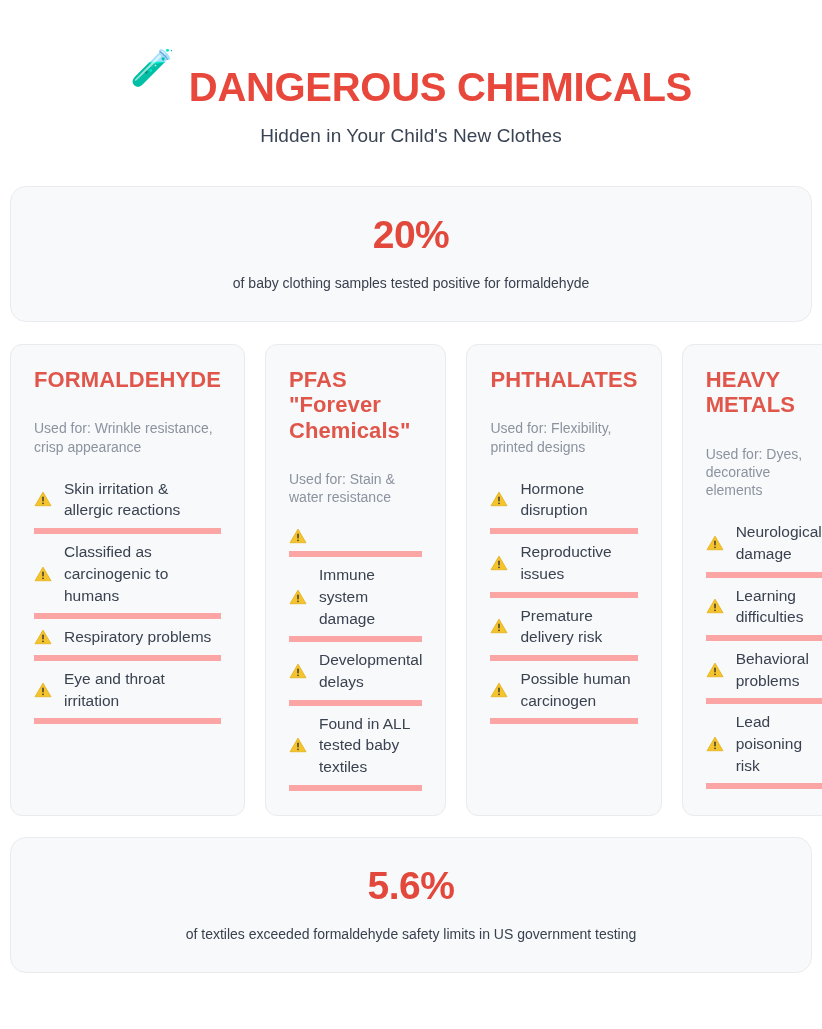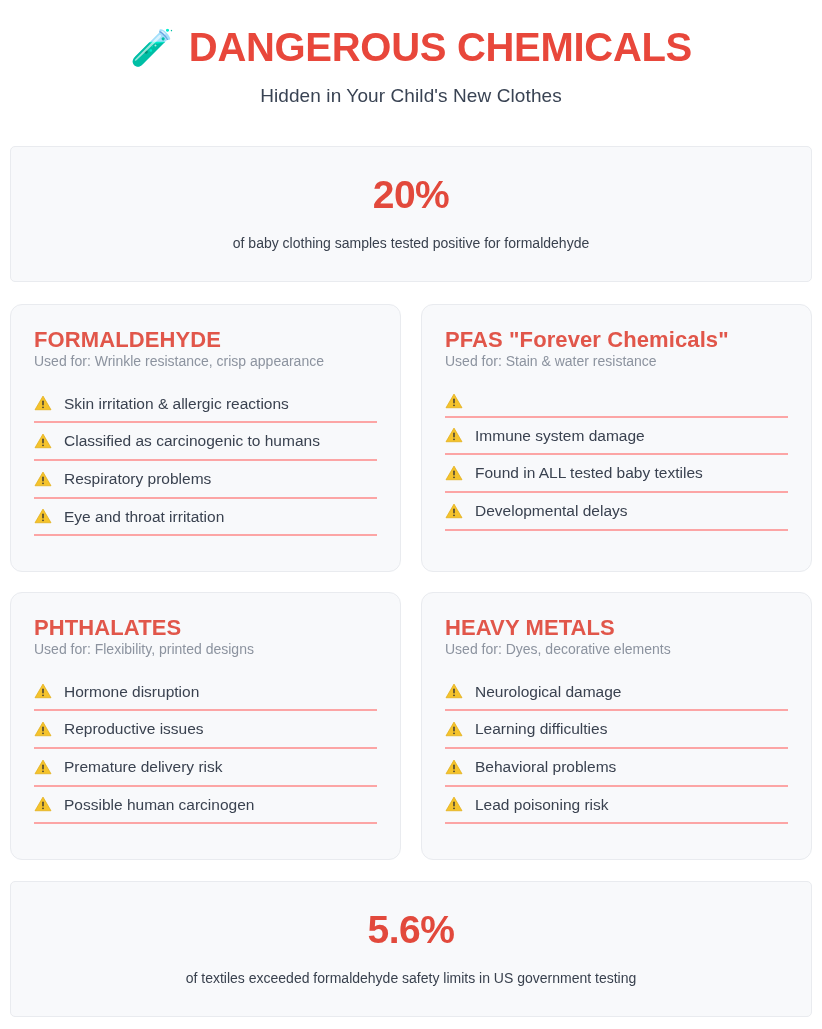--- a/index.html
+++ b/index.html
@@ -44,36 +44,37 @@
     display: inline-block;
     transform: translateY(1px);
   }
 
   .title-text {
     font-size: 40px;
     font-weight: bold;
     letter-spacing: -0.3px;
     color: #e8473b;
     line-height: 1.05;
+    margin-top: 40px;
   }
 
   .subtitle {
     margin-top: 17px;
     font-size: 19px;
     font-weight: normal;
     color: #394353;
     letter-spacing: 0.1px;
   }
 
   
   .stat-card {
     margin: 0 0 16px 0;
     background: #f8f9fb;
     border: 1px solid #e9ebef;
-    border-radius: 5px;
+    border-radius: 16px;
     text-align: center;
     padding: 27px 20px 29px 20px;
   }
 
   .stat-top { margin-top: 39px; }
   .stat-bottom { margin-top: 21px; }
 
   .stat-number {
     font-size: 39px;
     font-weight: bold;
@@ -85,21 +86,21 @@
   .stat-label {
     margin-top: 17px;
     font-size: 14px;
     color: #39414e;
     line-height: 1.3;
   }
 
   
   .card-grid {
     display: grid;
-    grid-template-columns: 1fr 1fr;
+    grid-template-columns: 1fr 1fr 1fr 1fr;
     gap: 20px;
     margin-top: 22px;
   }
 
   .chem-card {
     background: #f8f9fb;
     border: 1px solid #e9ebef;
     border-radius: 12px;
     padding: 22px 23px 24px 23px;
     min-height: 268px;
@@ -107,37 +108,37 @@
 
   .chem-title {
     font-size: 22px;
     font-weight: bold;
     color: #e1564a;
     letter-spacing: 0.1px;
     line-height: 1.15;
   }
 
   .chem-usedfor {
-    margin-top: 0;
+    margin-top: 27px;
     font-size: 14px;
     color: #8c939f;
     line-height: 1.3;
   }
 
   .risk-list {
     list-style: none;
     margin-top: 15px;
   }
 
   .risk-item {
     display: flex;
     align-items: center;
     gap: 12px;
     padding: 7px 0 7px 0;
-    border-bottom: 2px solid #fca5a5;
+    border-bottom: 6px solid #fca5a5;
     font-size: 15.5px;
     color: #3a4250;
     line-height: 1.4;
   }
 
   .risk-icon {
     font-family: "DejaVu Sans", sans-serif;
     font-size: 15px;
     line-height: 1;
     flex: 0 0 auto;
@@ -239,31 +240,31 @@
           <span>Immune system damage</span>
         </li>
         <li class="risk-item">
           <span class="risk-icon">
             <svg class="warn-svg" viewBox="0 0 20 18" xmlns="http://www.w3.org/2000/svg">
               <path d="M10 1.2 L19 16.6 H1 Z" fill="#f5c32c" stroke="#e0ac14" stroke-width="0.8" stroke-linejoin="round"></path>
               <rect x="9.1" y="6.2" width="1.8" height="5.6" rx="0.8" fill="#4a4436"></rect>
               <circle cx="10" cy="13.9" r="1.05" fill="#4a4436"></circle>
             </svg>
           </span>
+          <span>Developmental delays</span>
+        </li>
+        <li class="risk-item">
+          <span class="risk-icon">
+            <svg class="warn-svg" viewBox="0 0 20 18" xmlns="http://www.w3.org/2000/svg">
+              <path d="M10 1.2 L19 16.6 H1 Z" fill="#f5c32c" stroke="#e0ac14" stroke-width="0.8" stroke-linejoin="round"></path>
+              <rect x="9.1" y="6.2" width="1.8" height="5.6" rx="0.8" fill="#4a4436"></rect>
+              <circle cx="10" cy="13.9" r="1.05" fill="#4a4436"></circle>
+            </svg>
+          </span>
           <span>Found in ALL tested baby textiles</span>
-        </li>
-        <li class="risk-item">
-          <span class="risk-icon">
-            <svg class="warn-svg" viewBox="0 0 20 18" xmlns="http://www.w3.org/2000/svg">
-              <path d="M10 1.2 L19 16.6 H1 Z" fill="#f5c32c" stroke="#e0ac14" stroke-width="0.8" stroke-linejoin="round"></path>
-              <rect x="9.1" y="6.2" width="1.8" height="5.6" rx="0.8" fill="#4a4436"></rect>
-              <circle cx="10" cy="13.9" r="1.05" fill="#4a4436"></circle>
-            </svg>
-          </span>
-          <span>Developmental delays</span>
         </li>
       </ul>
     </div>
 
     <div class="chem-card">
       <div class="chem-title">PHTHALATES</div>
       <div class="chem-usedfor">Used for: Flexibility, printed designs</div>
       <ul class="risk-list">
         <li class="risk-item">
           <span class="risk-icon">

